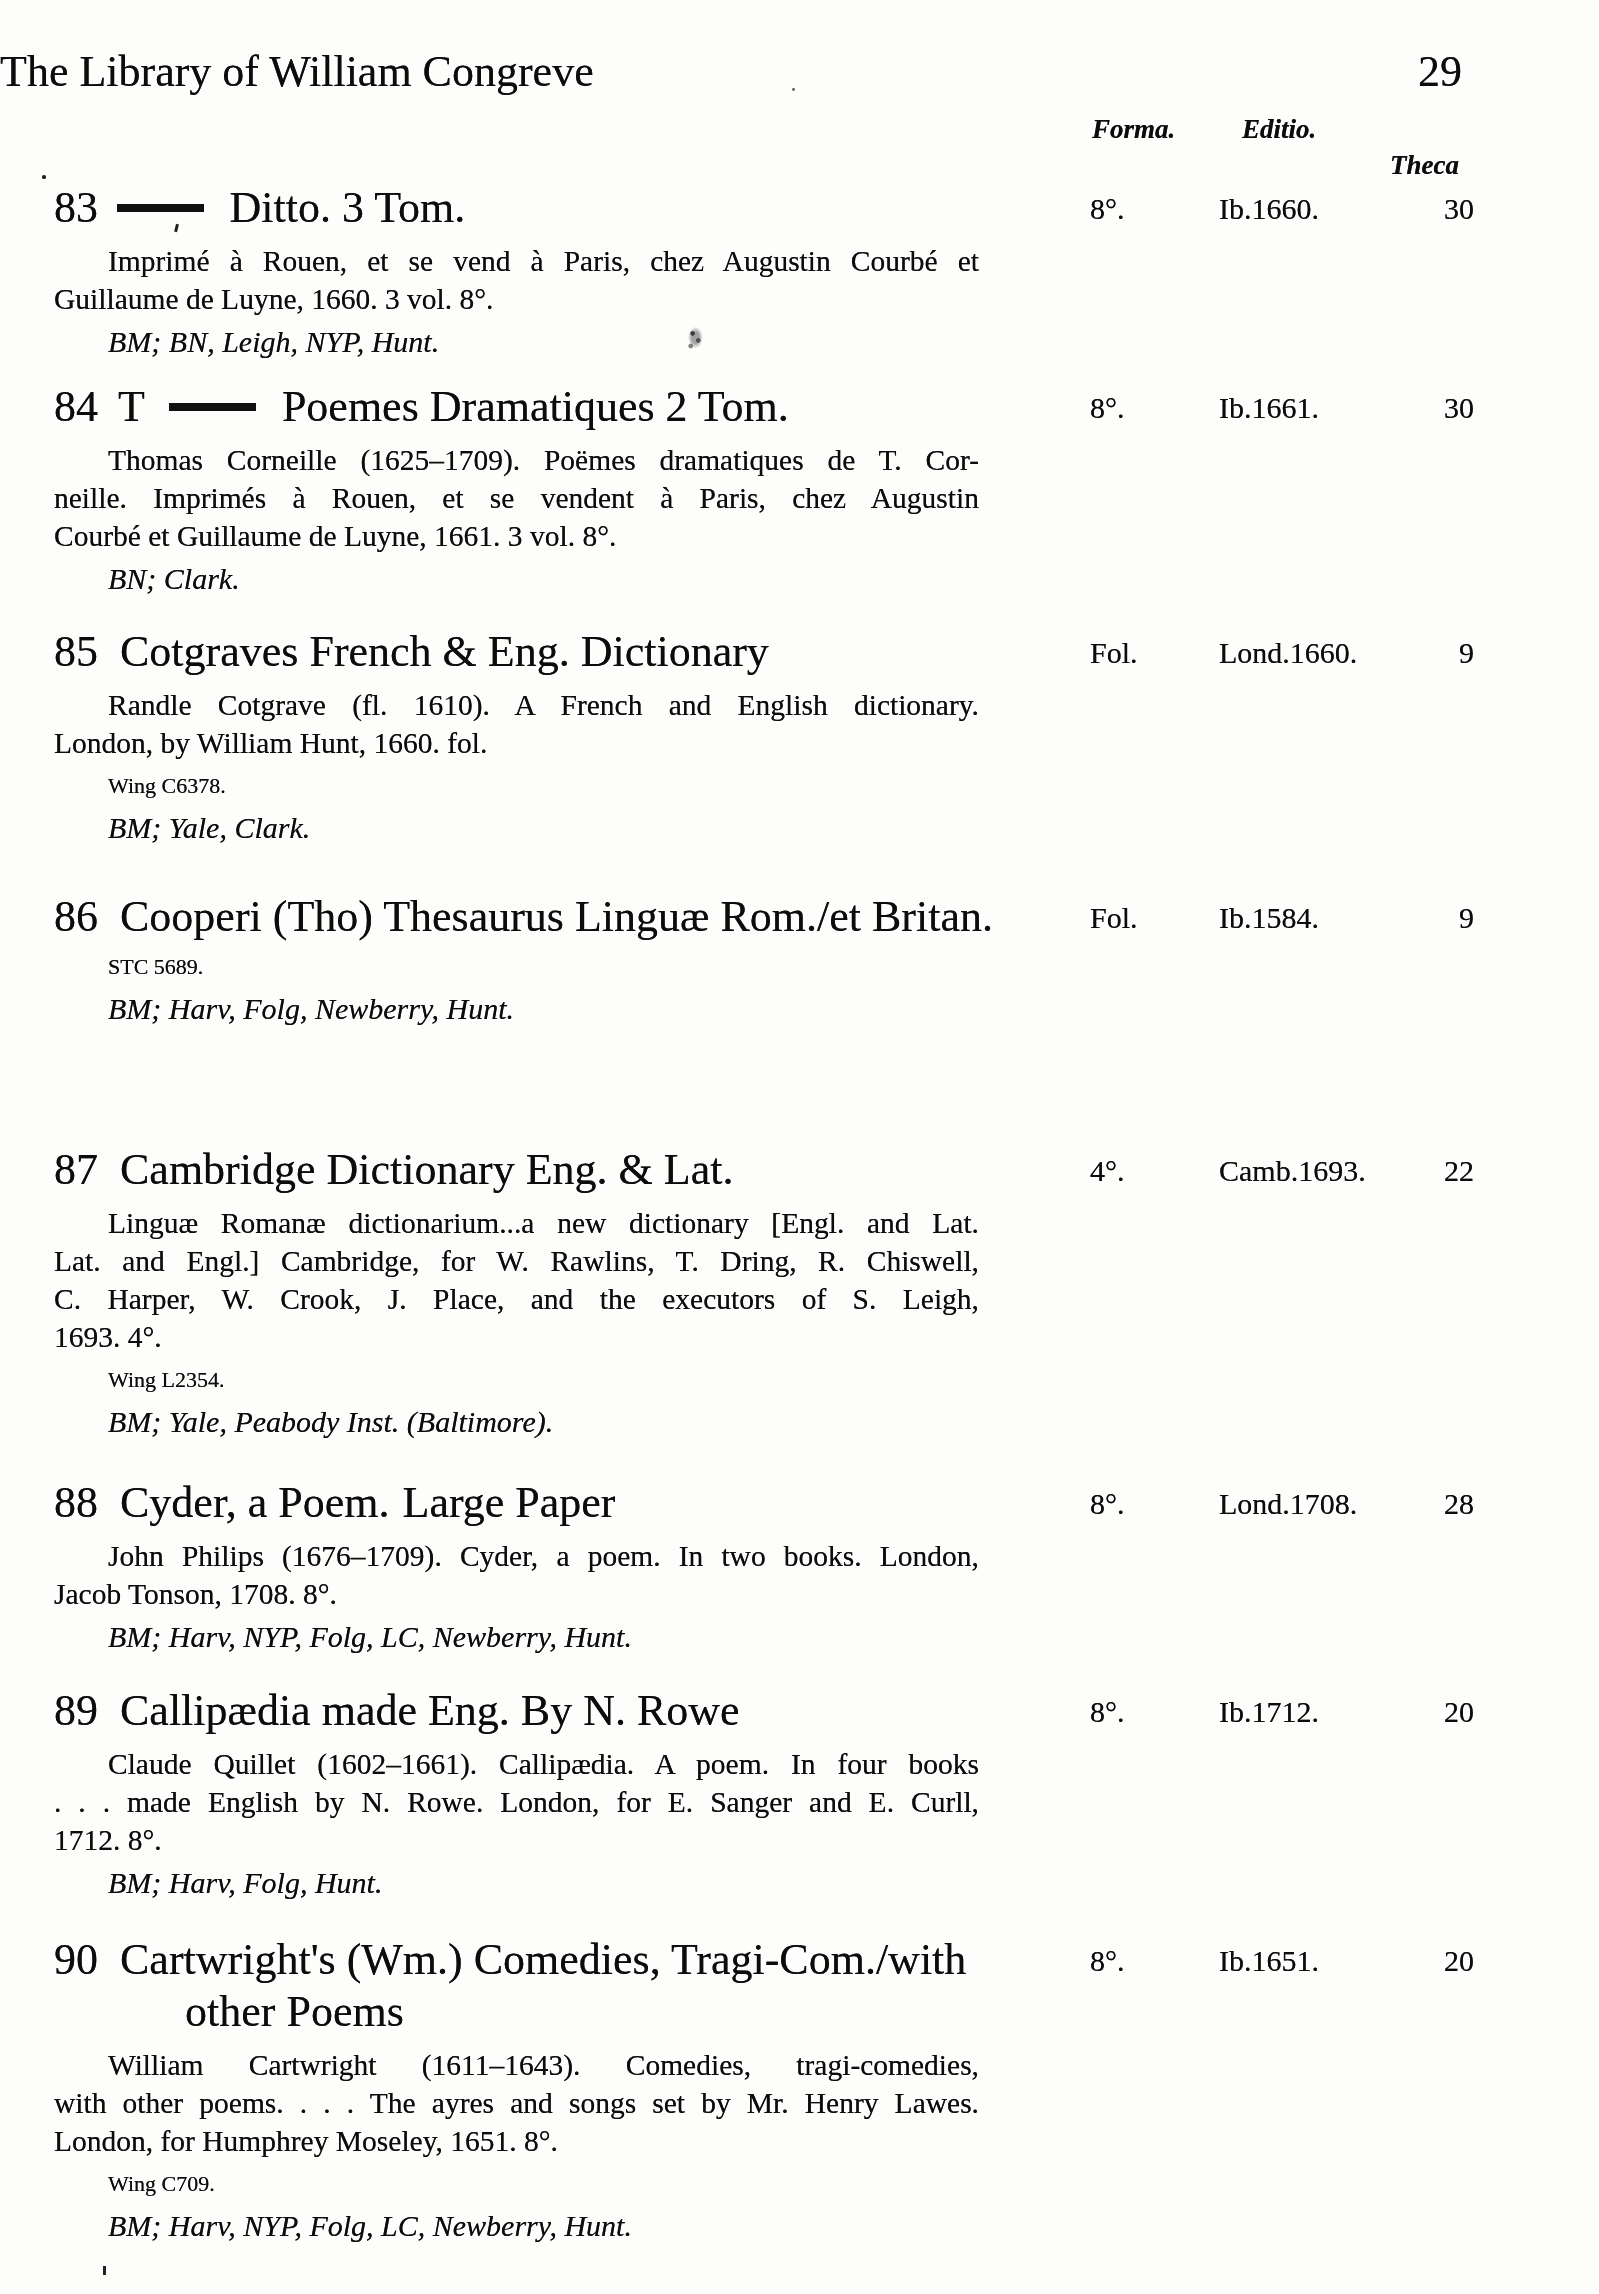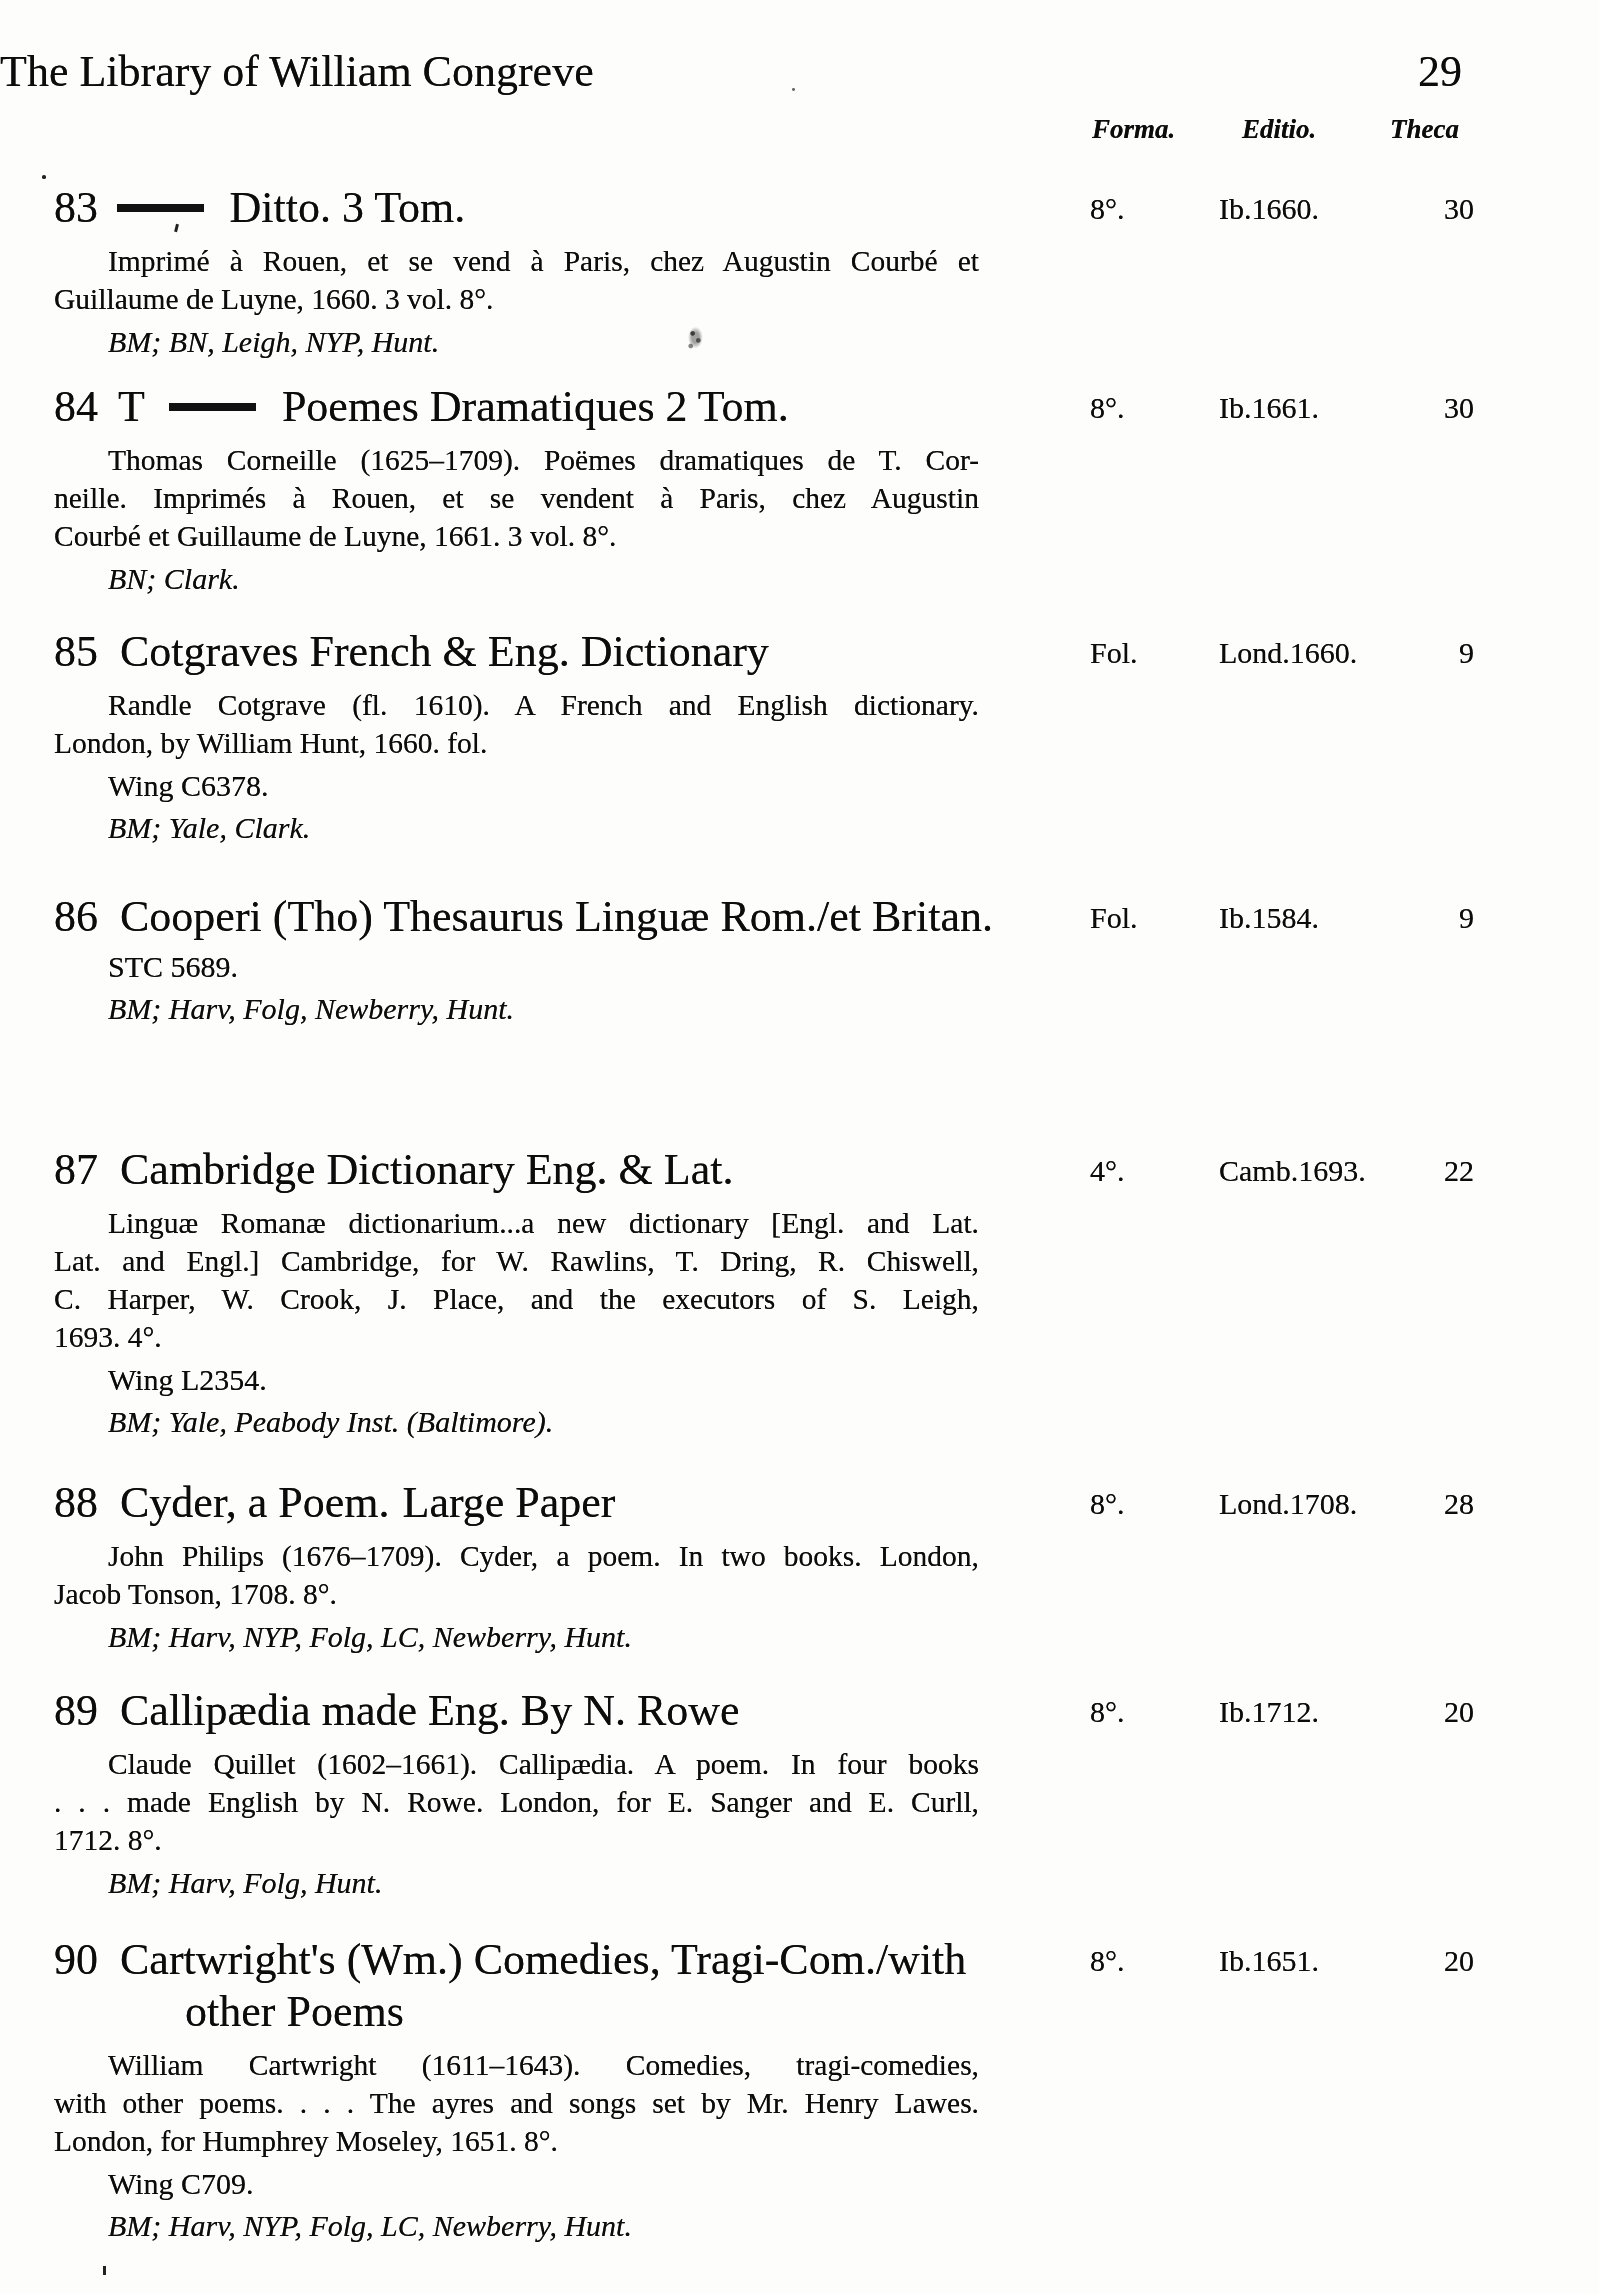--- a/index.html
+++ b/index.html
@@ -10,21 +10,21 @@
     text-shadow:0 0 0.5px rgba(10,10,10,.75);
   }
   
   .pgtitle{position:absolute;top:46px;left:0;width:1532px;
     font-size:44px;line-height:52px;}
   .pgnum{position:absolute;top:46px;left:1401px;width:78px;text-align:center;
     font-size:44px;line-height:52px;}
   .colhead{position:absolute;top:111px;left:0;width:1351px;height:37px;
     font-size:27px;font-style:italic;font-weight:bold;line-height:37px;}
   .colhead span{position:absolute;top:0;}
-  .ch-forma{left:1092px;} .ch-editio{left:1242px;} .ch-theca{left:1390px;}
+  .ch-forma{left:1092px;} .ch-editio{left:1242px;} .ch-theca{left:1390px;margin-top:36px;}
   
   .entry{position:absolute;left:54px;width:1477px;}
   .e1{top:182px}.e2{top:381px}.e3{top:626px}.e4{top:891px}
   .e5{top:1144px}.e6{top:1477px}.e7{top:1685px}.e8{top:1934px}
   .head{font-size:44px;line-height:52px;white-space:nowrap;}
   .head2{font-size:44px;line-height:52px;padding-left:131px;}
   .num{display:inline-block;min-width:42px;}
   .htext{margin-left:22px;}
   .htext.it{margin-left:13px;}
   .dash{display:inline-block;width:87px;height:8.3px;background:#111;
@@ -32,21 +32,21 @@
   .dash + .htext{margin-left:0;}
   .pfx{margin-left:20px;}
   .pfx + .dash{margin-left:24px;}
   .meta{position:absolute;top:0;font-size:30px;line-height:54px;}
   .forma{left:1036px;} .editio{left:1165px;}
   .theca{left:1311px;width:109px;text-align:right;}
   .desc{width:925px;margin-top:8.3px;}
   .dline{font-size:29.5px;line-height:38px;text-align:left;}
   .dline.first{text-indent:54px;}
   .dline.jst{text-align:justify;text-align-last:justify;}
-  .cite{font-size:30px;line-height:38px;padding-left:54px;margin-top:4.6px;}
+  .cite{font-size:22px;line-height:38px;padding-left:54px;margin-top:4.6px;}
   .refs{font-size:30px;line-height:38px;padding-left:54px;margin-top:4.6px;
     font-style:italic;}
   
   .smudge{position:absolute;left:685px;top:325px;width:18.5px;height:28px;
     background:
       radial-gradient(circle at 40% 30%,rgba(30,30,30,.8) 0 1.8px,transparent 2.8px),
       radial-gradient(circle at 70% 55%,rgba(40,40,40,.7) 0 1.8px,transparent 2.8px),
       radial-gradient(circle at 30% 75%,rgba(50,50,50,.6) 0 1.8px,transparent 2.8px),
       radial-gradient(ellipse at 55% 45%,rgba(70,70,70,.5) 0 3.7px,transparent 7.4px);
     filter:blur(0.6px);}

